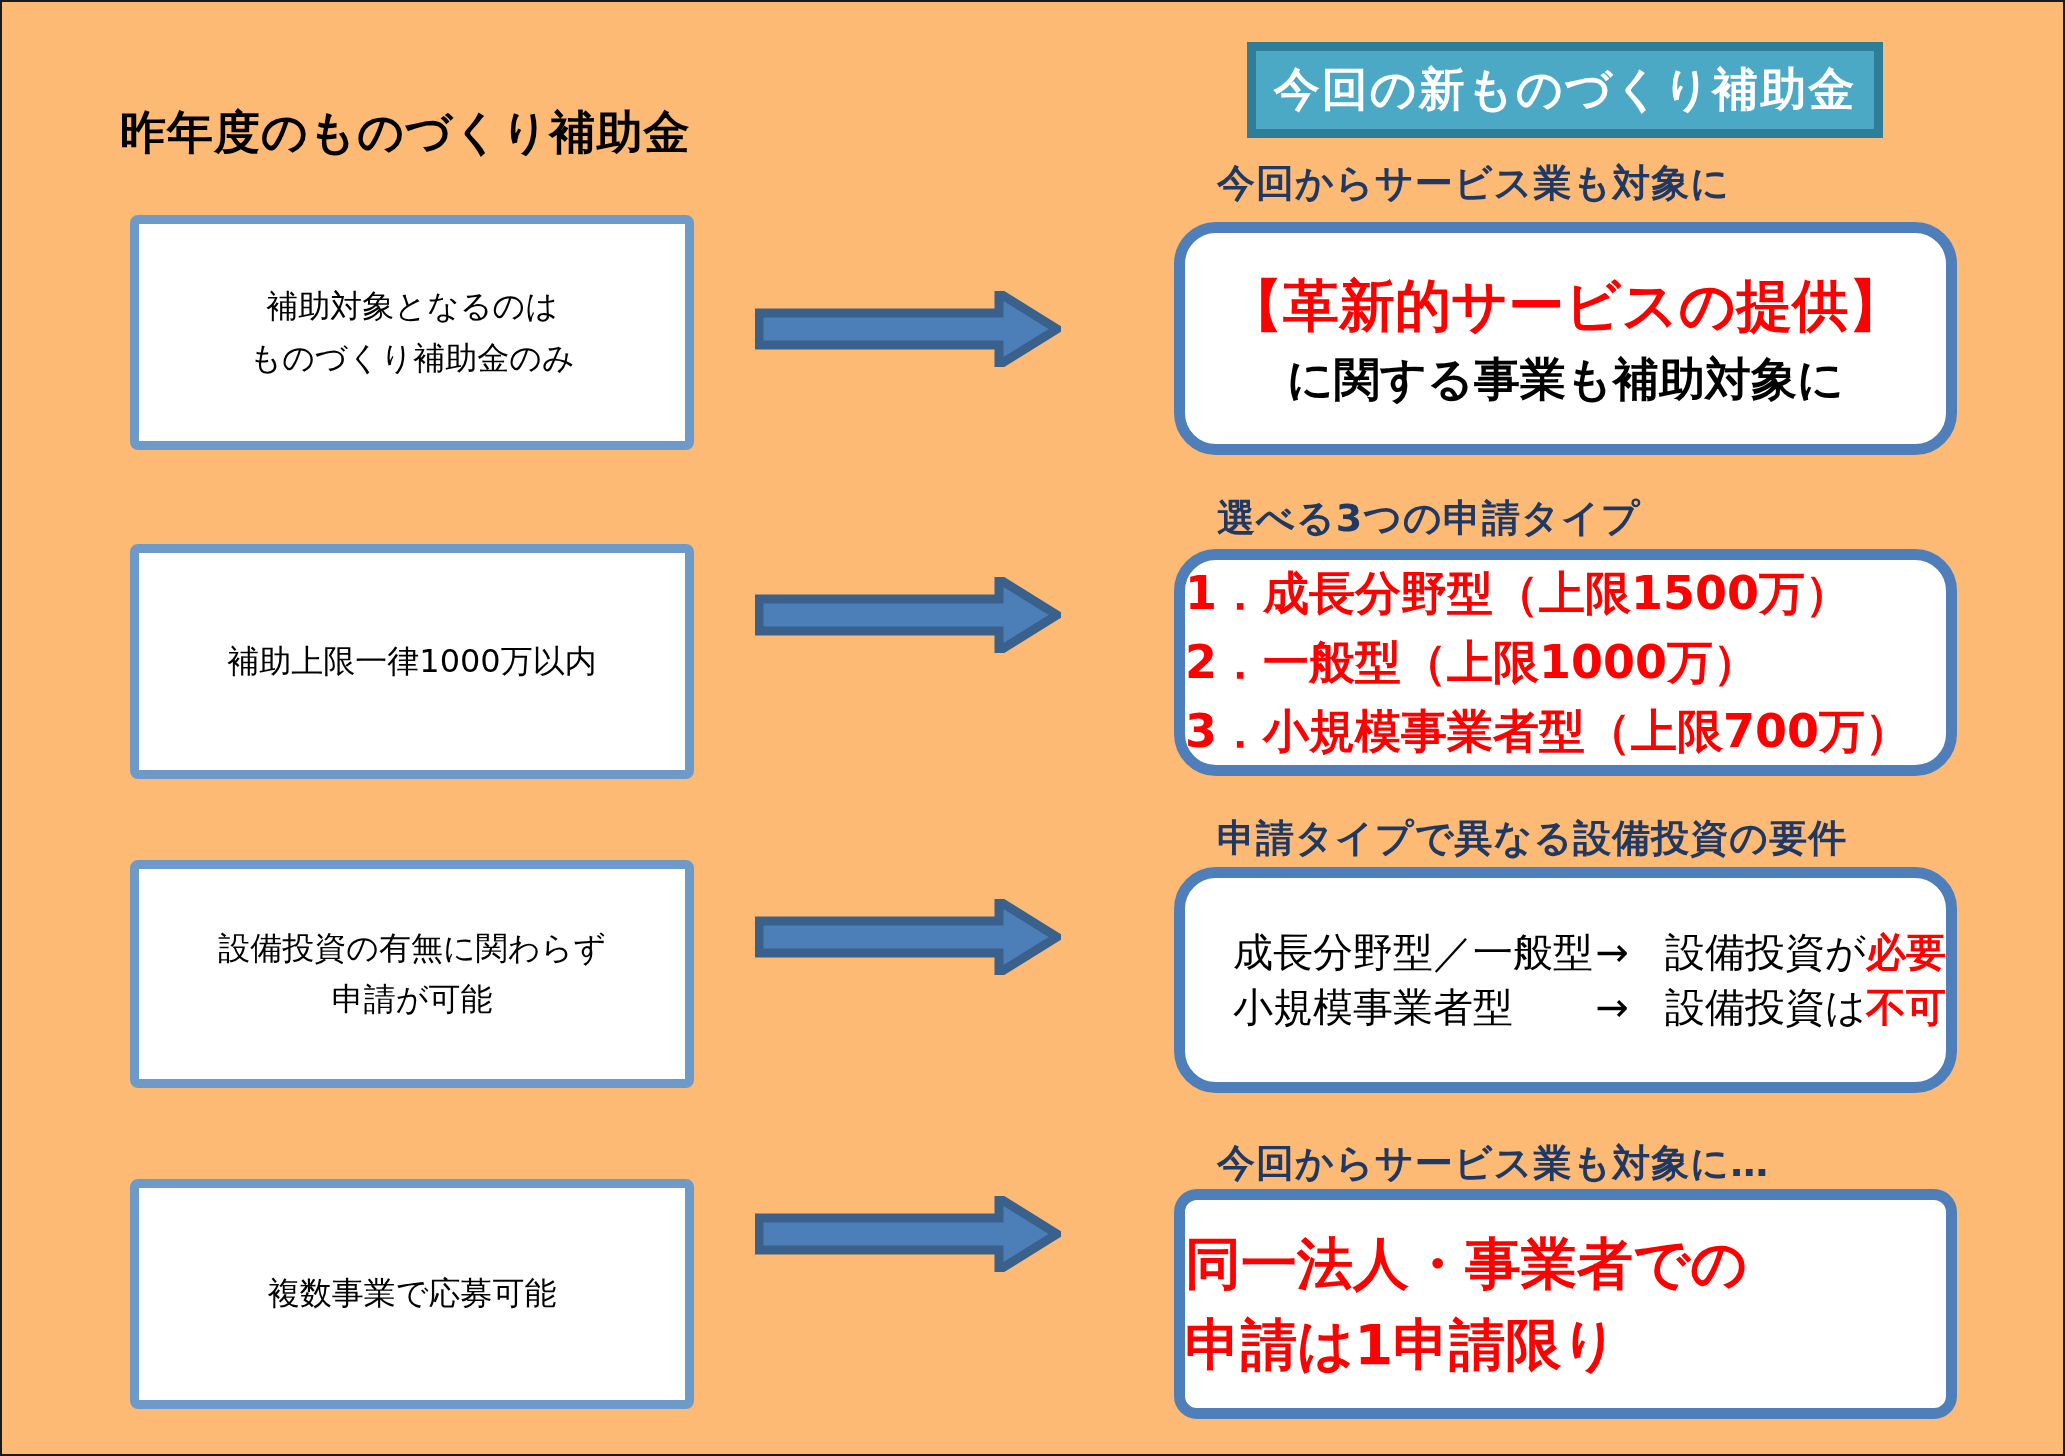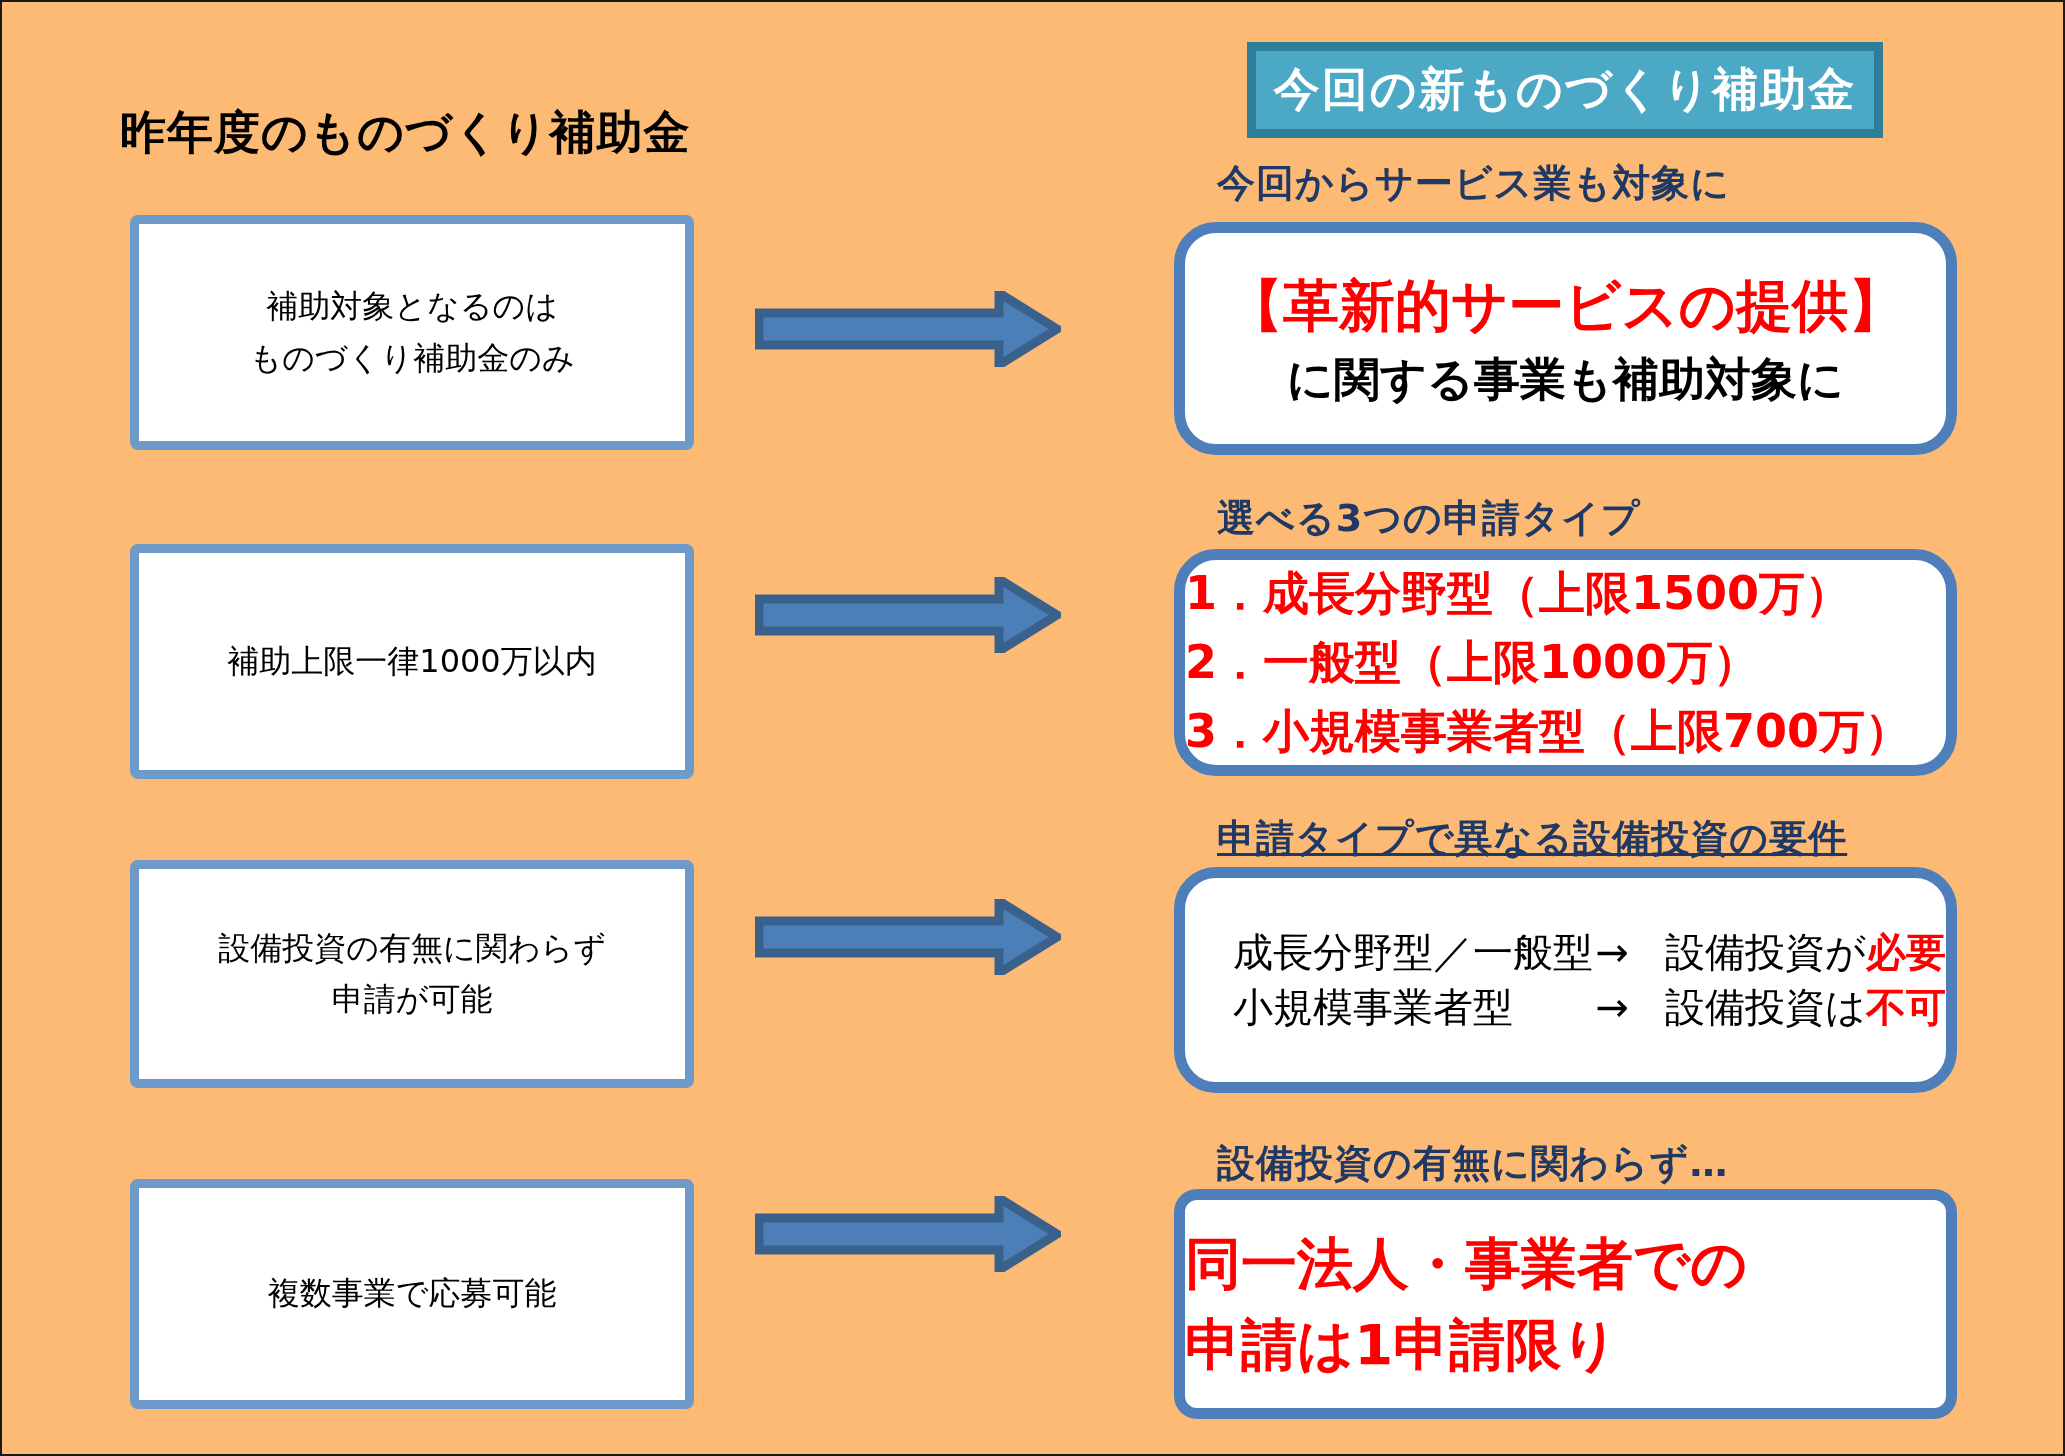--- a/index.html
+++ b/index.html
@@ -48,21 +48,21 @@
     display:flex; align-items:center; justify-content:center;
     color:#fff; font-size:46px; font-weight:bold; letter-spacing:2px;
   }
   .rlabel {
     position:absolute; left:1215px;
     font-size:38px; font-weight:bold;
     color:var(--label-navy,#1F3864);
     letter-spacing:1px; white-space:nowrap;
   }
   .rlabel1 { top:156px; } .rlabel2 { top:491px; }
-  .rlabel3 { top:811px;text-decoration:underline; } .rlabel4 { top:1136px; }
+  .rlabel3 { top:811px; } .rlabel4 { top:1136px; }
   .rbox {
     position:absolute; left:1172px; width:783px;
     border:11px solid var(--box-border-right,#4E7FBA);
     border-radius:42px; background:#fff;
     box-sizing:border-box;
     display:flex; flex-direction:column; justify-content:center;
   }
   .rbox1 { top:220px; height:233px; align-items:center; text-align:center; }
   .rbox2 { top:547px; height:227px; }
   .rbox3 { top:865px; height:226px; padding-left:48px; }
@@ -132,19 +132,19 @@
       <span class="r3-em">不可</span>
     </div>
   </div>
 
   <div class="lbox lbox4">
     <div>複数事業で応募可能</div>
   </div>
   <svg class="arrow arrow4" viewBox="0 0 306 76">
     <polygon points="4,22 244,22 244,2 302,38 244,74 244,54 4,54"></polygon>
   </svg>
-  <div class="rlabel rlabel4">設備投資の有無に関わらず…</div>
+  <div class="rlabel rlabel4">今回からサービス業も対象に…</div>
   <div class="rbox rbox4">
     <div class="red-line">同一法人・事業者での</div>
     <div class="red-line">申請は1申請限り</div>
   </div>
 
 </div>
 
 </body></html>

